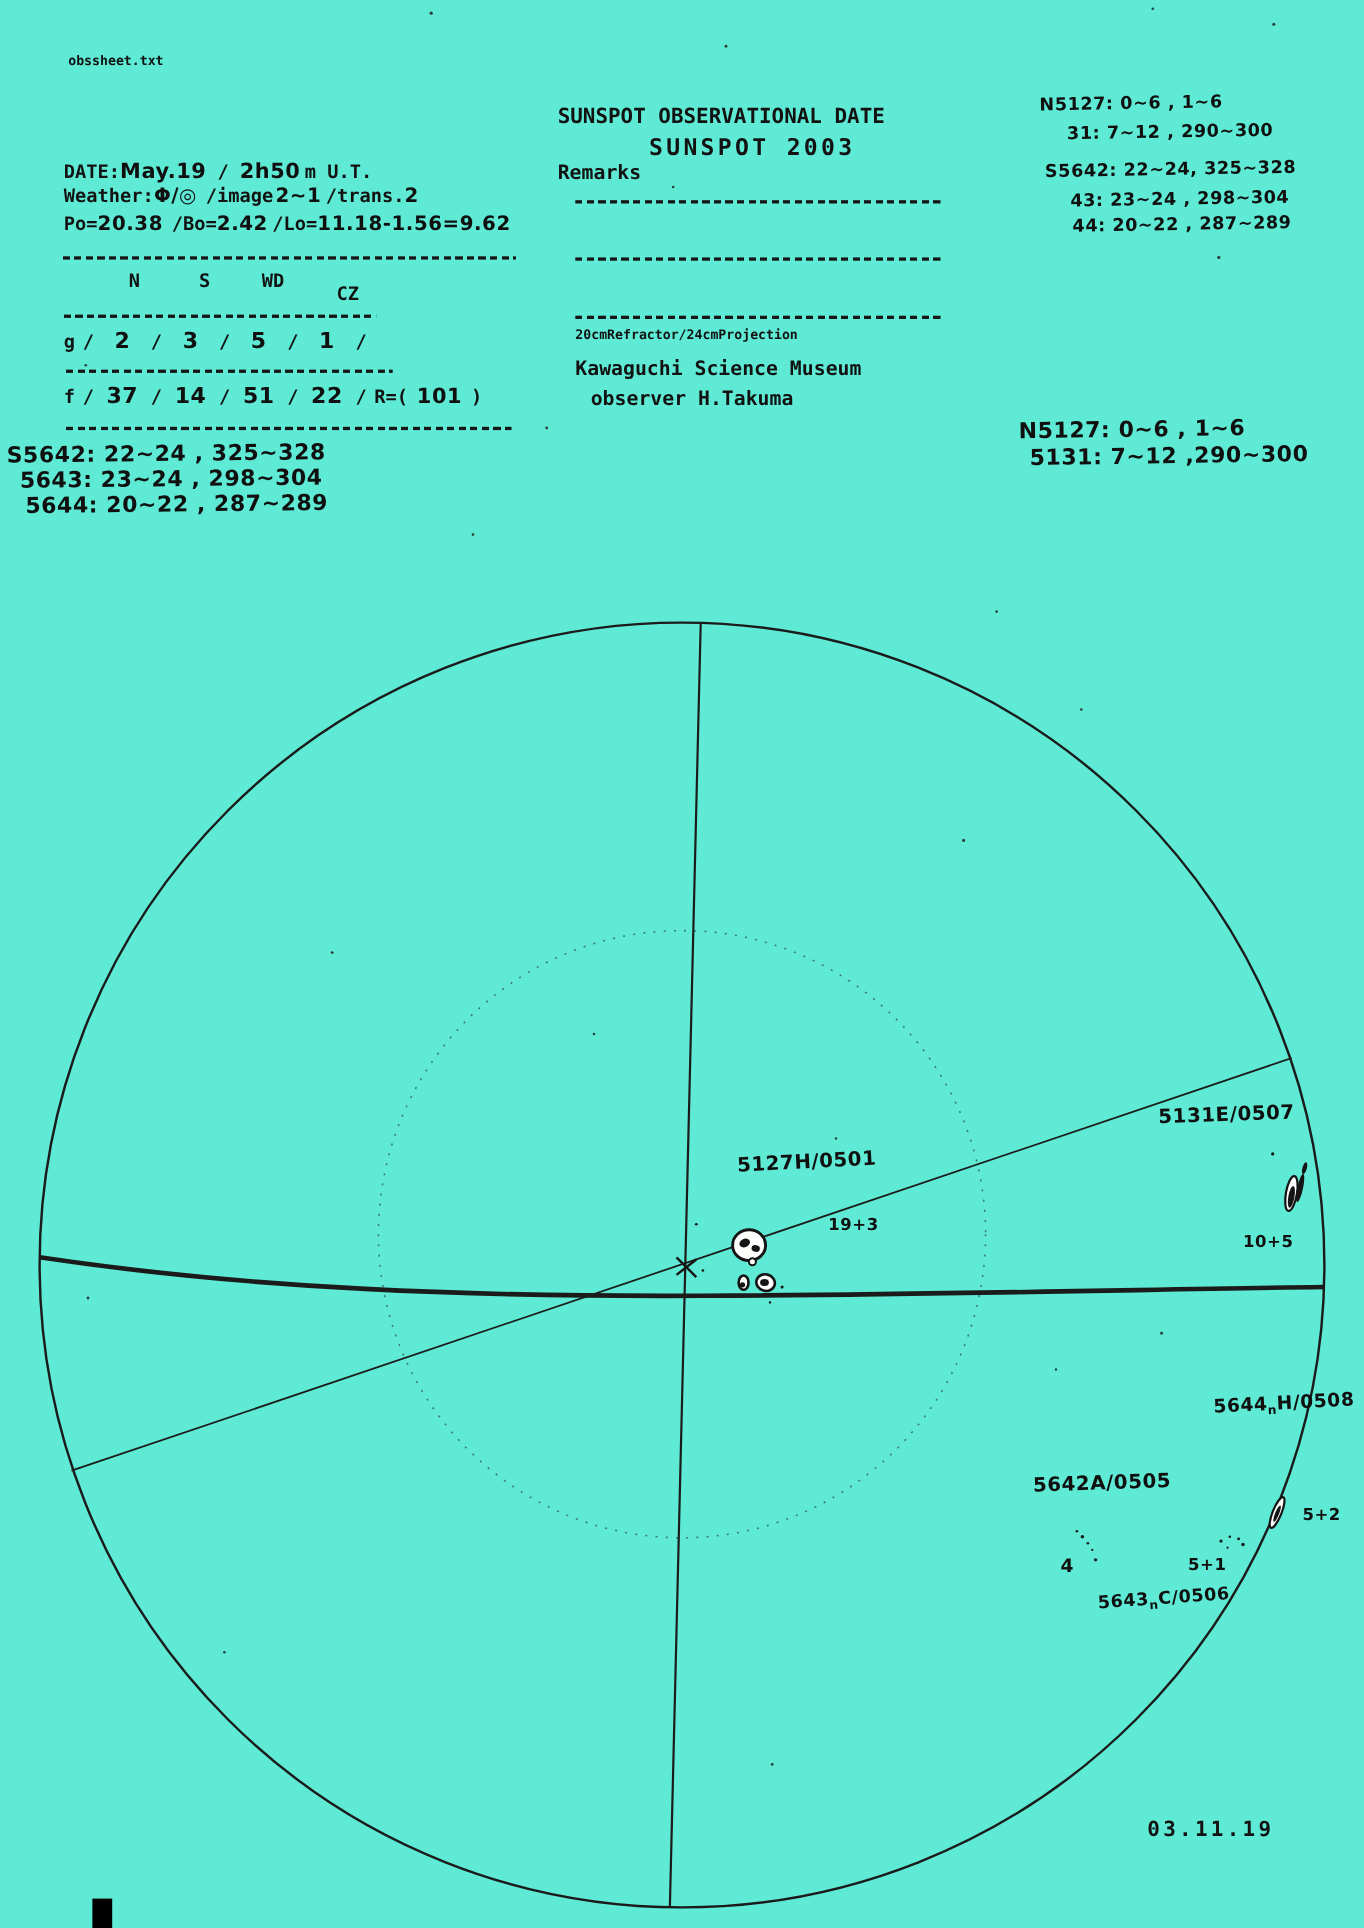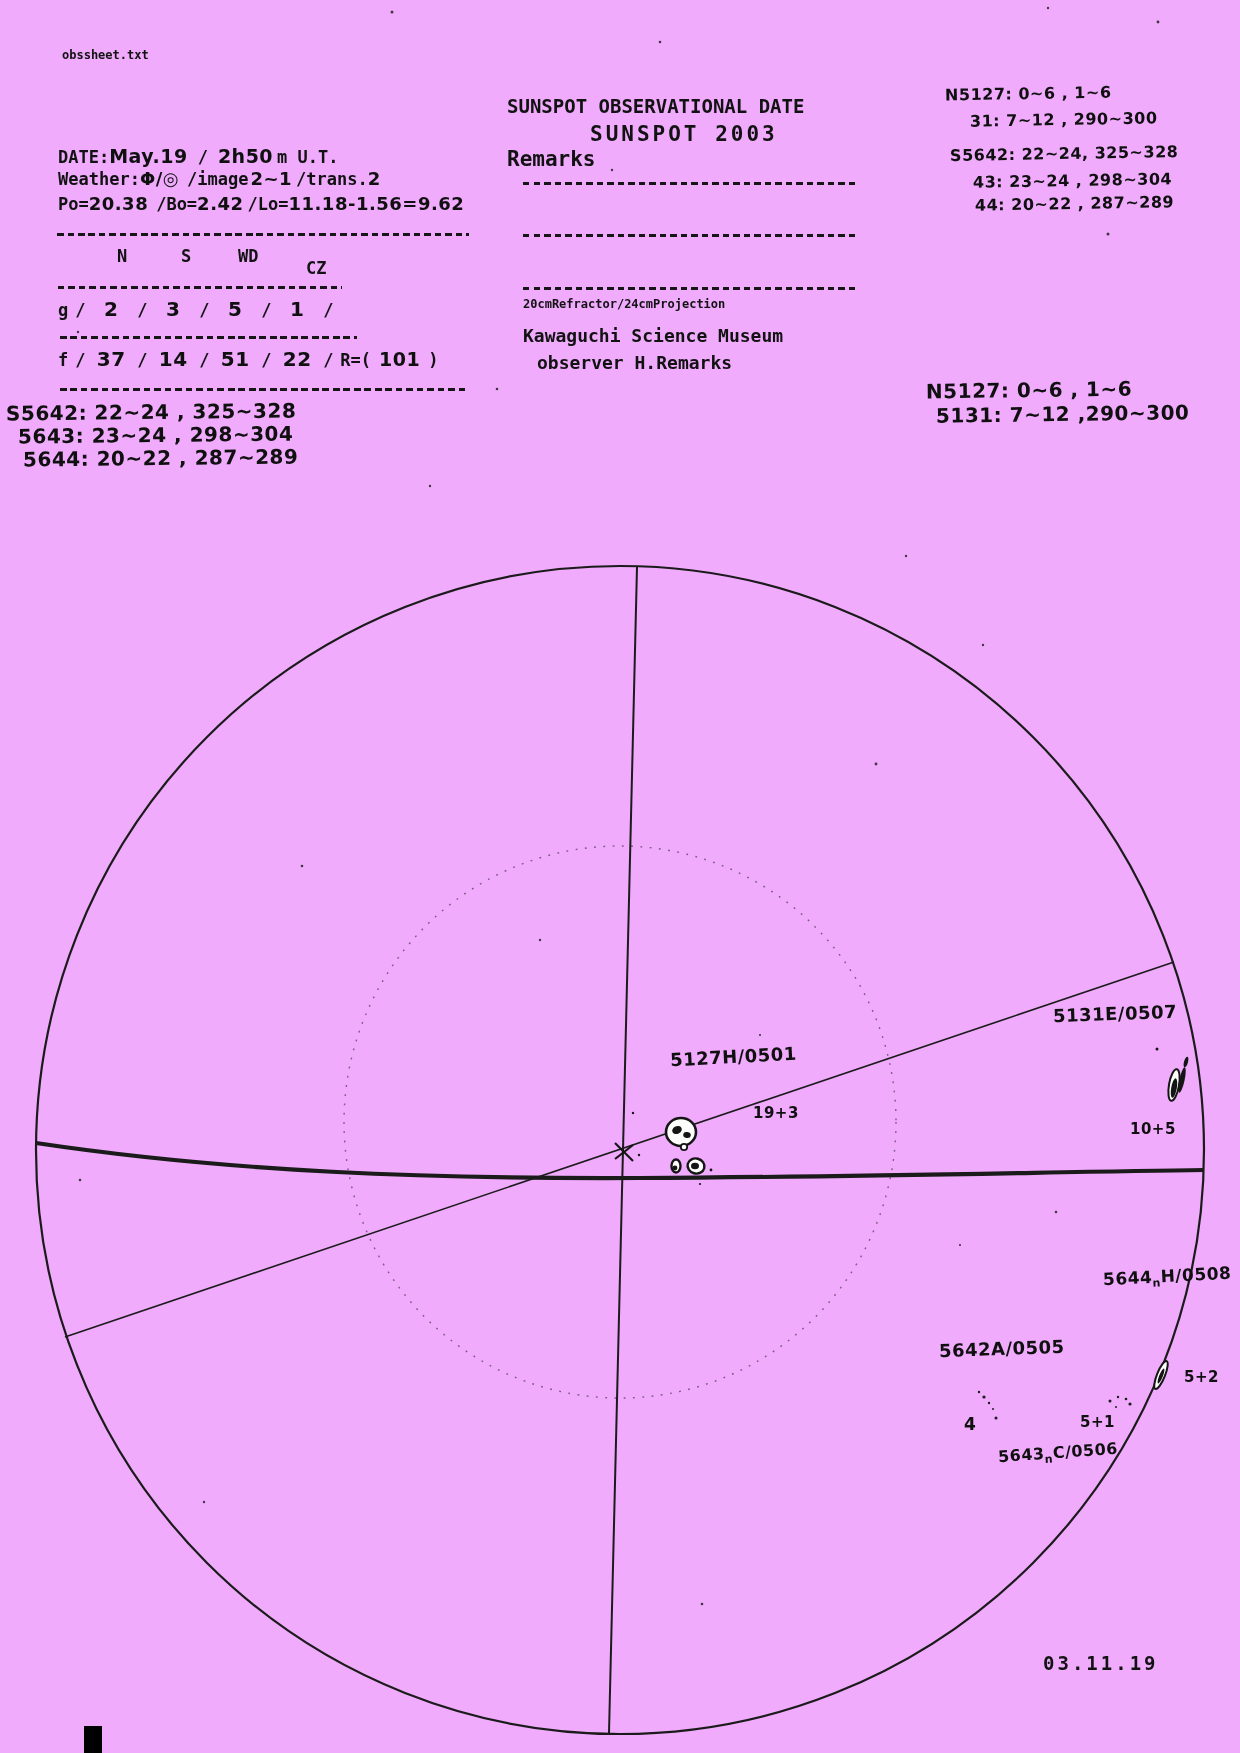--- a/index.html
+++ b/index.html
@@ -1,16 +1,16 @@
 <!DOCTYPE html>
 <html><head>
 <meta charset="utf-8">
 <style>
   html,body{margin:0;padding:0;background:#e8e8e8;}
-  .page{position:relative;width:1240px;height:1753px;background:#f0abfc;overflow:hidden;
+  .page{position:relative;width:1240px;height:1753px;background:#5eead4;overflow:hidden;
         color:#141414;font-family:"DejaVu Sans Mono",monospace;}
   .abs{position:absolute;white-space:nowrap;}
   .typed{font-family:"DejaVu Sans Mono",monospace;font-weight:700;color:#121212;}
   .hw{font-family:"DejaVu Sans",sans-serif;font-weight:600;color:#101010;letter-spacing:.5px;}
   .hw-big{font-size:20px;}
   .hw-sm{font-size:16px;}
   .dash{position:absolute;height:3px;
         background:repeating-linear-gradient(90deg,#161616 0 6.5px,transparent 6.5px 10.5px);}
   .sub{font-size:11px;vertical-align:-4px;}
   .crow span{display:inline-block;}
@@ -109,28 +109,28 @@
         <circle cx="960" cy="1245" r="1.1"></circle>
     </g>
 
     <rect x="84" y="1726" width="18" height="27" fill="#000"></rect>
   </svg>
 
   <div class="abs typed" style="left:62px;top:48px;font-size:12px;">obssheet.txt</div>
 
   <div class="abs typed" style="left:507px;top:95px;font-size:19px;">SUNSPOT OBSERVATIONAL DATE</div>
   <div class="abs typed" style="left:590px;top:122px;font-size:21px;letter-spacing:3px;">SUNSPOT 2003</div>
-  <div class="abs typed" style="left:507px;top:147px;font-size:21px;">Remarks</div>
+  <div class="abs typed" style="left:507px;top:147px;font-size:18px;">Remarks</div>
   <div class="dash" style="left:523px;top:182px;width:332px;"></div>
   <div class="dash" style="left:523px;top:234px;width:332px;"></div>
   <div class="dash" style="left:523px;top:287px;width:332px;"></div>
 
   <div class="abs typed" style="left:523px;top:297px;font-size:12px;">20cmRefractor/24cmProjection</div>
   <div class="abs typed" style="left:523px;top:325px;font-size:18px;">Kawaguchi Science Museum</div>
-  <div class="abs typed" style="left:537px;top:352px;font-size:18px;">observer H.Remarks</div>
+  <div class="abs typed" style="left:537px;top:352px;font-size:18px;">observer H.Takuma</div>
 
   <div class="abs" style="left:58px;top:145px;font-size:17px;">
     <span class="typed">DATE:</span><span class="hw" style="font-size:19px;">May.19</span><span class="typed" style="margin:0 10px;">/</span><span class="hw" style="font-size:19px;">2h50</span><span class="typed" style="margin-left:4px;">m U.T.</span>
   </div>
 
   <div class="abs" style="left:58px;top:168px;font-size:17px;">
     <span class="typed">Weather:</span><span class="hw" style="font-size:18px;">Φ/◎</span><span class="typed" style="margin-left:8px;">/image</span><span class="hw" style="font-size:18px;margin-left:2px;">2~1</span><span class="typed" style="margin-left:4px;">/trans.</span><span class="hw" style="font-size:18px;">2</span>
   </div>
 
   <div class="abs" style="left:58px;top:193px;font-size:17px;">

